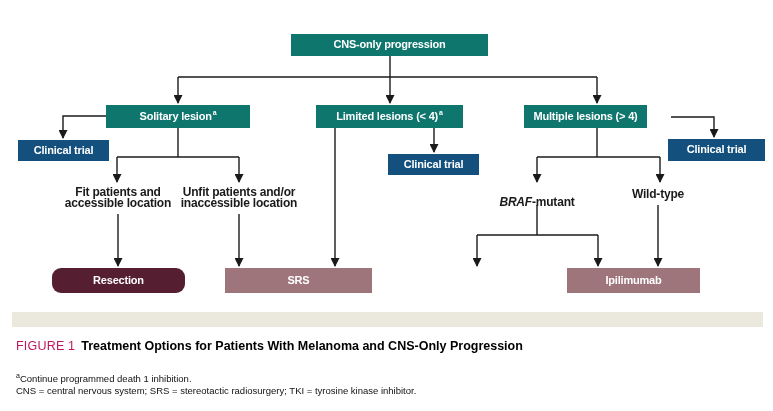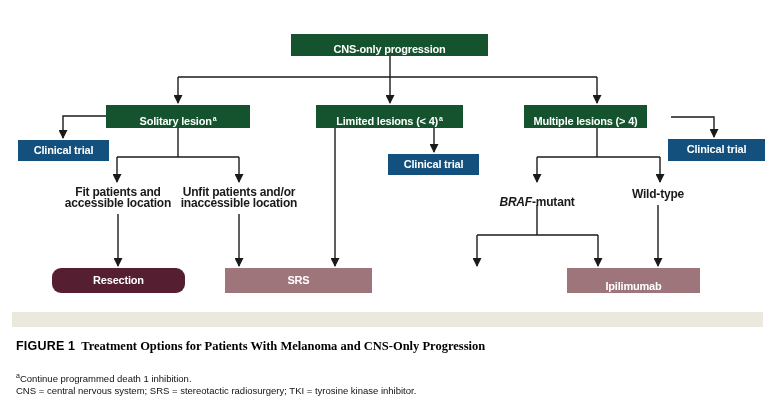--- a/index.html
+++ b/index.html
@@ -7,33 +7,33 @@
     position:relative;width:773px;height:411px;background:#ffffff;
     font-family:"Liberation Sans","DejaVu Sans",sans-serif;overflow:hidden;
   }
   svg.connectors{position:absolute;left:0;top:0;}
   .ln{fill:none;stroke:#1a1a1a;stroke-width:1.4;}
   .node{
     position:absolute;display:flex;align-items:center;justify-content:center;
     color:#ffffff;font-weight:bold;font-size:11px;letter-spacing:-0.2px;
     text-align:center;line-height:1.05;
   }
-  .blue{background:#14532d;align-items:flex-end;}
+  .blue{background:#0f766e;}
   .navy{background:#14507d;}
   .maroon{background:#561e31;border-radius:9px;}
   .mauve{background:#9f757c;}
   .node sup{font-size:7px;line-height:0;vertical-align:super;margin-left:1px;}
   .lbl{
     position:absolute;text-align:center;font-weight:bold;font-size:12px;
     letter-spacing:-0.2px;line-height:11px;color:#1a1a1a;
   }
   .divider{position:absolute;left:12px;top:312px;width:751px;height:15px;background:#ebe8dd;}
   .caption{position:absolute;left:16px;top:339px;font-size:12.5px;color:#000;}
-  .fig-label{color:#000000;font-weight:bold;letter-spacing:0.2px;margin-right:6px;}
-  .fig-title{font-weight:bold;font-family:Liberation Serif, serif;}
+  .fig-label{color:#be185d;font-weight:normal;letter-spacing:0.2px;margin-right:6px;}
+  .fig-title{font-weight:bold;}
   .footnotes{position:absolute;left:16px;top:370px;font-size:9.5px;color:#111;line-height:12px;}
   .fn sup{font-size:7px;}
 </style>
 </head>
 <body>
 
 <div class="stage">
 
   <svg class="connectors" width="773" height="411">
     <defs>
@@ -122,21 +122,21 @@
 
   <div class="node maroon" style="left:52px;top:268px;width:133px;height:25px;">
     <span>Resection</span>
   </div>
 
   <div class="node mauve" style="left:225px;top:268px;width:147px;height:25px;">
     <span>SRS</span>
   </div>
 
 
-  <div class="node mauve" style="left:567px;top:268px;width:133px;height:25px;align-items:flex-end;">
+  <div class="node mauve" style="left:567px;top:268px;width:133px;height:25px;">
     <span>Ipilimumab</span>
   </div>
 
   <div class="divider"></div>
 
   <div class="caption">
     <span class="fig-label">FIGURE 1</span><span class="fig-title">Treatment Options for Patients With Melanoma and CNS-Only Progression</span>
   </div>
 
   <div class="footnotes">

